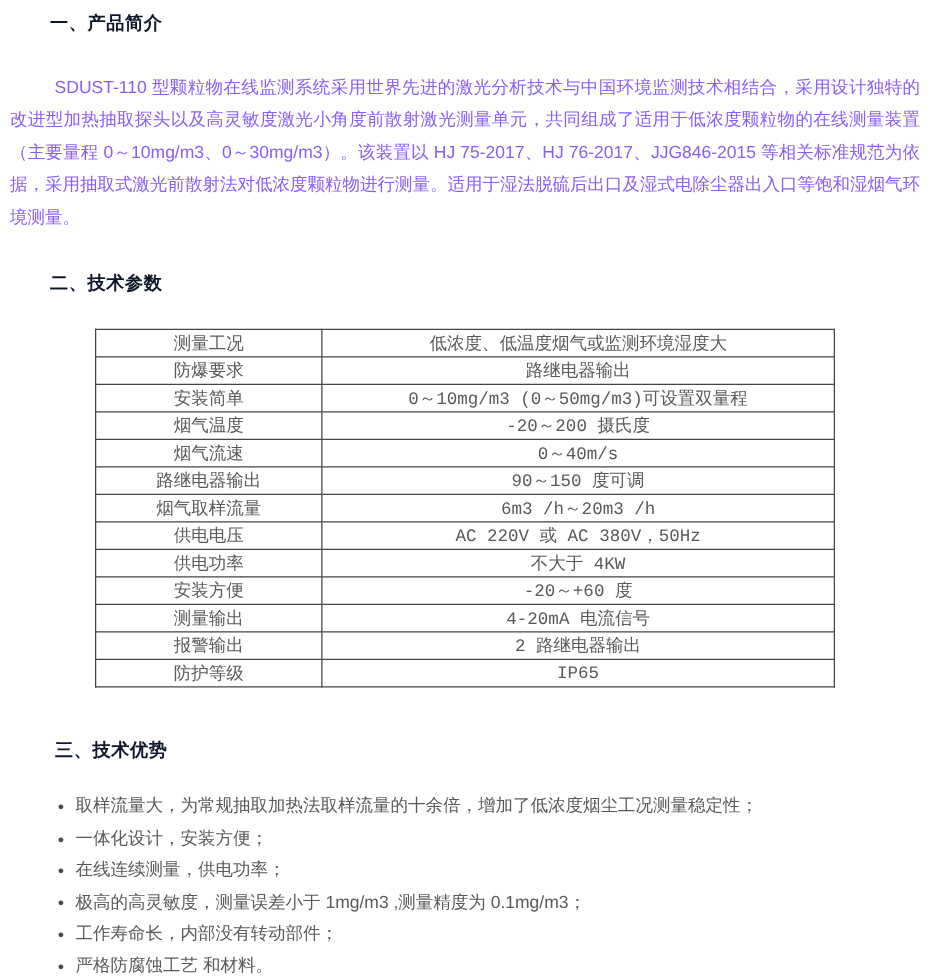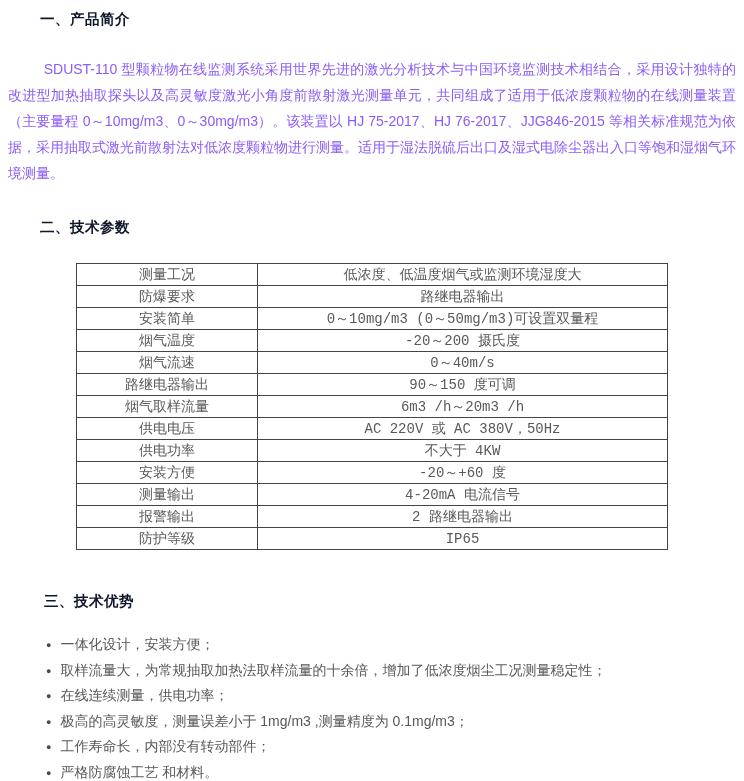--- a/index.html
+++ b/index.html
@@ -133,21 +133,21 @@
       <tr>
         <td class="label-cell">防护等级</td>
         <td>IP65</td>
       </tr>
     </tbody>
   </table>
 
   <h2 class="section-heading heading-advantages">三、技术优势</h2>
 
   <ul class="advantages-list">
+    <li><span class="bullet">●</span><span>取样流量大，为常规抽取加热法取样流量的十余倍，增加了低浓度烟尘工况测量稳定性；</span></li>
     <li><span class="bullet">●</span><span>一体化设计，安装方便；</span></li>
-    <li><span class="bullet">●</span><span>取样流量大，为常规抽取加热法取样流量的十余倍，增加了低浓度烟尘工况测量稳定性；</span></li>
     <li><span class="bullet">●</span><span>在线连续测量，供电功率；</span></li>
     <li><span class="bullet">●</span><span>极高的高灵敏度，测量误差小于 1mg/m3 ,测量精度为 0.1mg/m3；</span></li>
     <li><span class="bullet">●</span><span>工作寿命长，内部没有转动部件；</span></li>
     <li><span class="bullet">●</span><span>严格防腐蚀工艺 和材料。</span></li>
   </ul>
 
 </div>
 
 </body></html>

